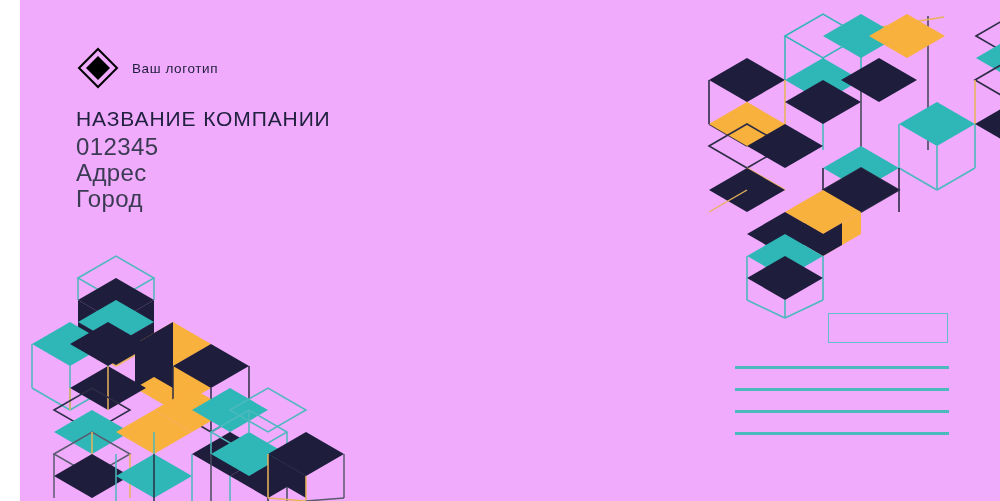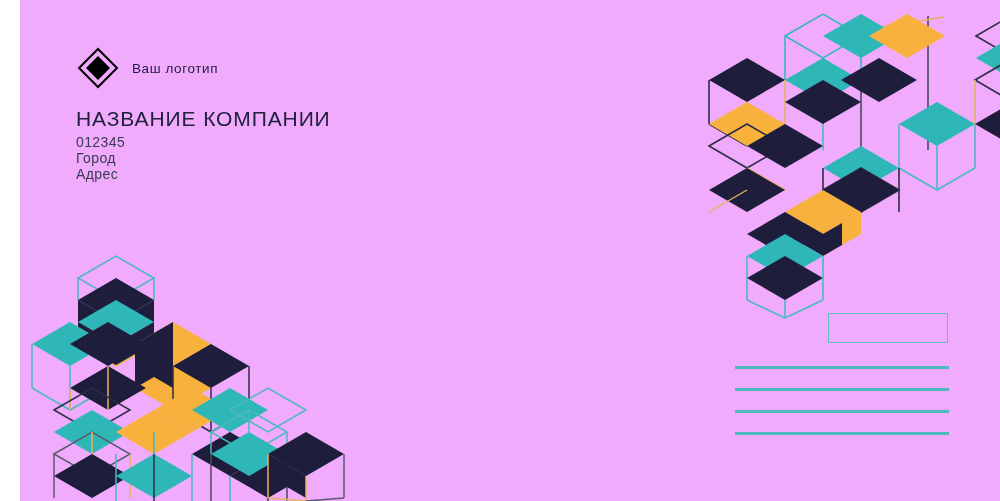--- a/index.html
+++ b/index.html
@@ -57,21 +57,21 @@
   }
   #company-name {
     font-size: 21px;
     letter-spacing: 0.9px;
     color: #20203f;
     margin: 0 0 5px 0;
     font-weight: 500;
     white-space: nowrap;
   }
   .addr-line {
-    font-size: 14px;
+    font-size: 24px;
     letter-spacing: 0.4px;
     color: #3a3a52;
     margin: 0;
     padding: 1px 0;
     white-space: nowrap;
   }
 
   
   #stamp-box {
     position: absolute;
@@ -294,22 +294,22 @@
     <svg id="logo-mark" viewBox="0 0 44 44" aria-hidden="true">
       <polygon points="22,3 41,22 22,41 3,22" fill="none" stroke="#000000" stroke-width="2"></polygon>
       <polygon points="22,10 34,22 22,34 10,22" fill="#000000"></polygon>
     </svg>
     <span id="logo-text">Ваш логотип</span>
   </div>
 
   <div id="sender-block">
     <div id="company-name">НАЗВАНИЕ КОМПАНИИ</div>
     <div class="addr-line">012345</div>
+    <div class="addr-line">Адрес</div>
     <div class="addr-line">Город</div>
-    <div class="addr-line">Адрес</div>
   </div>
 
   <div id="stamp-box"></div>
 
   <div id="address-lines">
     <div class="addr-rule"></div>
     <div class="addr-rule"></div>
     <div class="addr-rule"></div>
     <div class="addr-rule"></div>
   </div>

